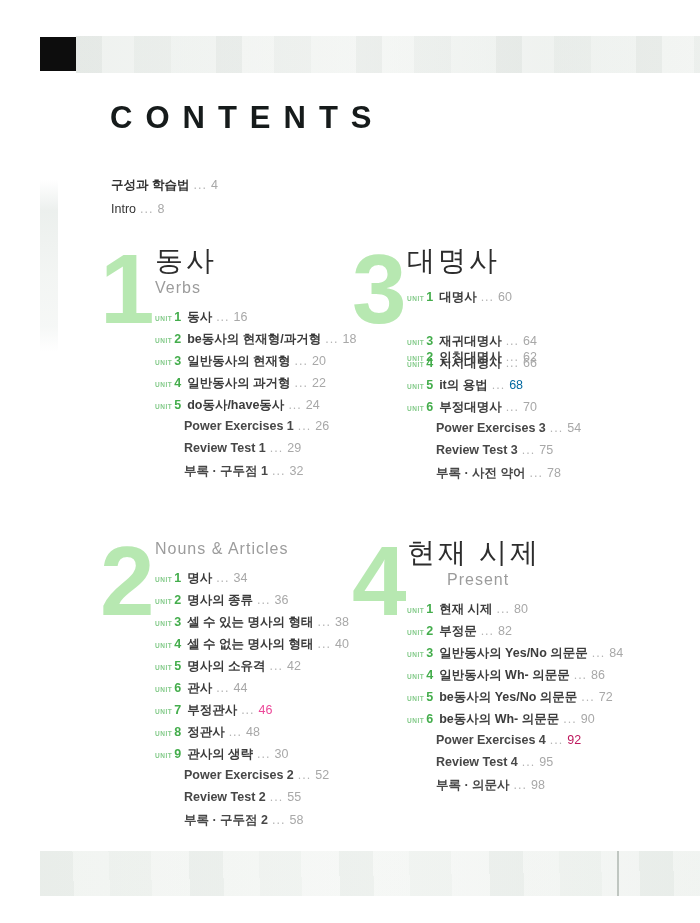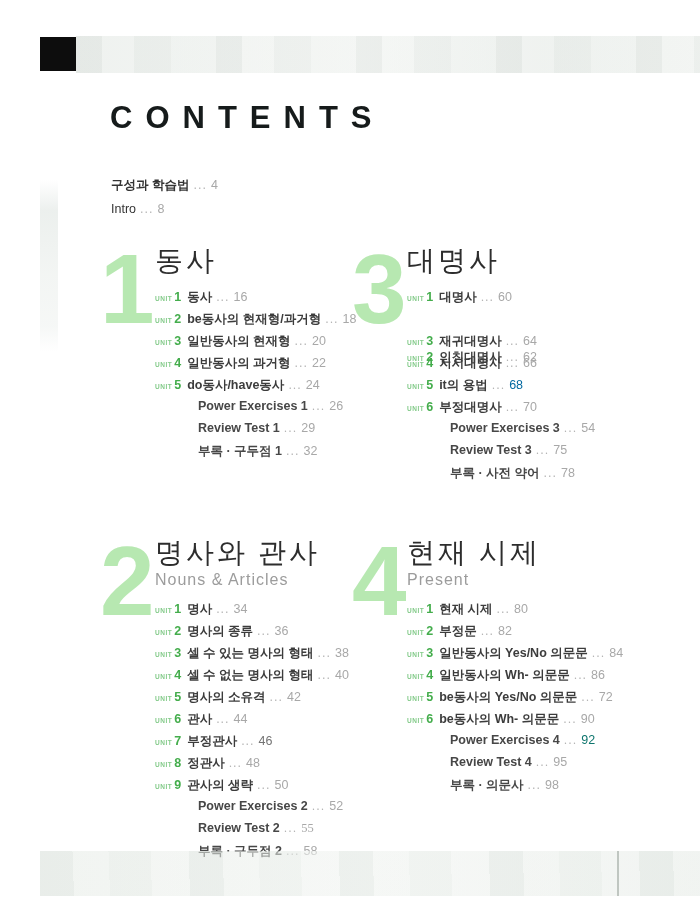--- a/index.html
+++ b/index.html
@@ -58,21 +58,21 @@
   .sec-title-ko{
     font-family:"Liberation Serif",serif;
     font-size:28px;line-height:1.1;color:#2d2d2d;letter-spacing:3px;font-weight:400;
   }
   .sec-title-en{font-size:16px;color:#9c9c9c;letter-spacing:1px;margin-top:2px;font-weight:400;}
   .unit-list{margin-top:12px;}
   .unit-row{height:22px;display:flex;align-items:baseline;white-space:nowrap;font-size:12.5px;}
   .unit-caps{font-size:6.5px;font-weight:700;color:#84cb8a;letter-spacing:.5px;margin-right:2px;}
   .unit-num{font-size:12.5px;font-weight:700;color:#44ad4c;margin-right:6px;}
   .unit-title{color:#3c3c3c;font-weight:600;}
-  .extra-row{margin-left:43px;}
+  .extra-row{margin-left:29px;}
   .extra-row .unit-title{font-weight:600;color:#474747;}
 </style>
 </head>
 <body>
 
 <div class="page">
 
   <div class="top-texture"></div>
   <div class="black-square"></div>
   <div class="left-smudge"></div>
@@ -89,20 +89,21 @@
       <span class="fm-label">Intro</span>
       <span class="dots">...</span>
       <span class="pg" style="color: rgb(168, 168, 168);">8</span>
     </div>
   </div>
 
   <div class="section sec-1">
     <div class="sec-num" style="color: rgb(183, 232, 177);">1</div>
     <div class="sec-body">
       <div class="sec-title-ko">동사</div>
+      <div class="sec-title-en" style="color: rgb(156, 156, 156);">Verbs</div>
       <div class="unit-list">
           <div class="unit-row">
             <span class="unit-caps" style="color: rgb(132, 203, 138);">UNIT</span>
             <span class="unit-num" style="color: rgb(68, 173, 76);">1</span>
             <span class="unit-title">동사</span>
             <span class="dots">...</span>
             <span class="pg" style="color: rgb(168, 168, 168);">16</span>
           </div>
           <div class="unit-row">
             <span class="unit-caps" style="color: rgb(132, 203, 138);">UNIT</span>
@@ -213,21 +214,20 @@
             <span class="dots">...</span>
             <span class="pg" style="color: rgb(168, 168, 168);">78</span>
           </div>
         </div>
     </div>
   </div>
 
   <div class="section sec-2">
     <div class="sec-num" style="color: rgb(183, 232, 177);">2</div>
     <div class="sec-body">
-      <div class="sec-title-ko">명사와 관사</div>
       <div class="sec-title-en" style="color: rgb(156, 156, 156);">Nouns &amp; Articles</div>
       <div class="unit-list">
           <div class="unit-row">
             <span class="unit-caps" style="color: rgb(132, 203, 138);">UNIT</span>
             <span class="unit-num" style="color: rgb(68, 173, 76);">1</span>
             <span class="unit-title">명사</span>
             <span class="dots">...</span>
             <span class="pg" style="color: rgb(168, 168, 168);">34</span>
           </div>
           <div class="unit-row">
@@ -263,60 +263,60 @@
             <span class="unit-num" style="color: rgb(68, 173, 76);">6</span>
             <span class="unit-title">관사</span>
             <span class="dots">...</span>
             <span class="pg" style="color: rgb(168, 168, 168);">44</span>
           </div>
           <div class="unit-row">
             <span class="unit-caps" style="color: rgb(132, 203, 138);">UNIT</span>
             <span class="unit-num" style="color: rgb(68, 173, 76);">7</span>
             <span class="unit-title">부정관사</span>
             <span class="dots">...</span>
-            <span class="pg" style="color: #737373;">46</span>
+            <span class="pg" style="color: #ec4899;">46</span>
           </div>
           <div class="unit-row">
             <span class="unit-caps" style="color: rgb(132, 203, 138);">UNIT</span>
             <span class="unit-num" style="color: rgb(68, 173, 76);">8</span>
             <span class="unit-title">정관사</span>
             <span class="dots">...</span>
             <span class="pg" style="color: rgb(168, 168, 168);">48</span>
           </div>
           <div class="unit-row">
             <span class="unit-caps" style="color: rgb(132, 203, 138);">UNIT</span>
             <span class="unit-num" style="color: rgb(68, 173, 76);">9</span>
             <span class="unit-title">관사의 생략</span>
             <span class="dots">...</span>
-            <span class="pg" style="color: rgb(168, 168, 168);">50</span>
+            <span class="pg" style="color: rgb(168, 168, 168);">30</span>
           </div>
           <div class="unit-row extra-row">
             <span class="unit-title">Power Exercises 2</span>
             <span class="dots">...</span>
             <span class="pg" style="color: rgb(168, 168, 168);">52</span>
           </div>
           <div class="unit-row extra-row">
             <span class="unit-title">Review Test 2</span>
             <span class="dots">...</span>
-            <span class="pg" style="color: rgb(168, 168, 168); font-family: Liberation Serif, serif;">55</span>
+            <span class="pg" style="color: rgb(168, 168, 168);">55</span>
           </div>
           <div class="unit-row extra-row">
             <span class="unit-title">부록 · 구두점 2</span>
             <span class="dots">...</span>
             <span class="pg" style="color: rgb(168, 168, 168);">58</span>
           </div>
         </div>
     </div>
   </div>
 
   <div class="section sec-4">
     <div class="sec-num" style="color: rgb(183, 232, 177);">4</div>
     <div class="sec-body">
       <div class="sec-title-ko">현재 시제</div>
-      <div class="sec-title-en" style="color: rgb(156, 156, 156);">Present</div>
+      <div class="sec-title-en" style="color: rgb(156, 156, 156); margin-left: 40px;">Present</div>
       <div class="unit-list">
           <div class="unit-row">
             <span class="unit-caps" style="color: rgb(132, 203, 138);">UNIT</span>
             <span class="unit-num" style="color: rgb(68, 173, 76);">1</span>
             <span class="unit-title">현재 시제</span>
             <span class="dots">...</span>
             <span class="pg" style="color: rgb(168, 168, 168);">80</span>
           </div>
           <div class="unit-row">
             <span class="unit-caps" style="color: rgb(132, 203, 138);">UNIT</span>
@@ -349,21 +349,21 @@
           <div class="unit-row">
             <span class="unit-caps" style="color: rgb(132, 203, 138);">UNIT</span>
             <span class="unit-num" style="color: rgb(68, 173, 76);">6</span>
             <span class="unit-title">be동사의 Wh- 의문문</span>
             <span class="dots">...</span>
             <span class="pg" style="color: rgb(168, 168, 168);">90</span>
           </div>
           <div class="unit-row extra-row">
             <span class="unit-title">Power Exercises 4</span>
             <span class="dots">...</span>
-            <span class="pg" style="color: #0f766e;">92</span>
+            <span class="pg" style="color: #be185d;">92</span>
           </div>
           <div class="unit-row extra-row">
             <span class="unit-title">Review Test 4</span>
             <span class="dots">...</span>
             <span class="pg" style="color: rgb(168, 168, 168);">95</span>
           </div>
           <div class="unit-row extra-row">
             <span class="unit-title">부록 · 의문사</span>
             <span class="dots">...</span>
             <span class="pg" style="color: rgb(168, 168, 168);">98</span>

